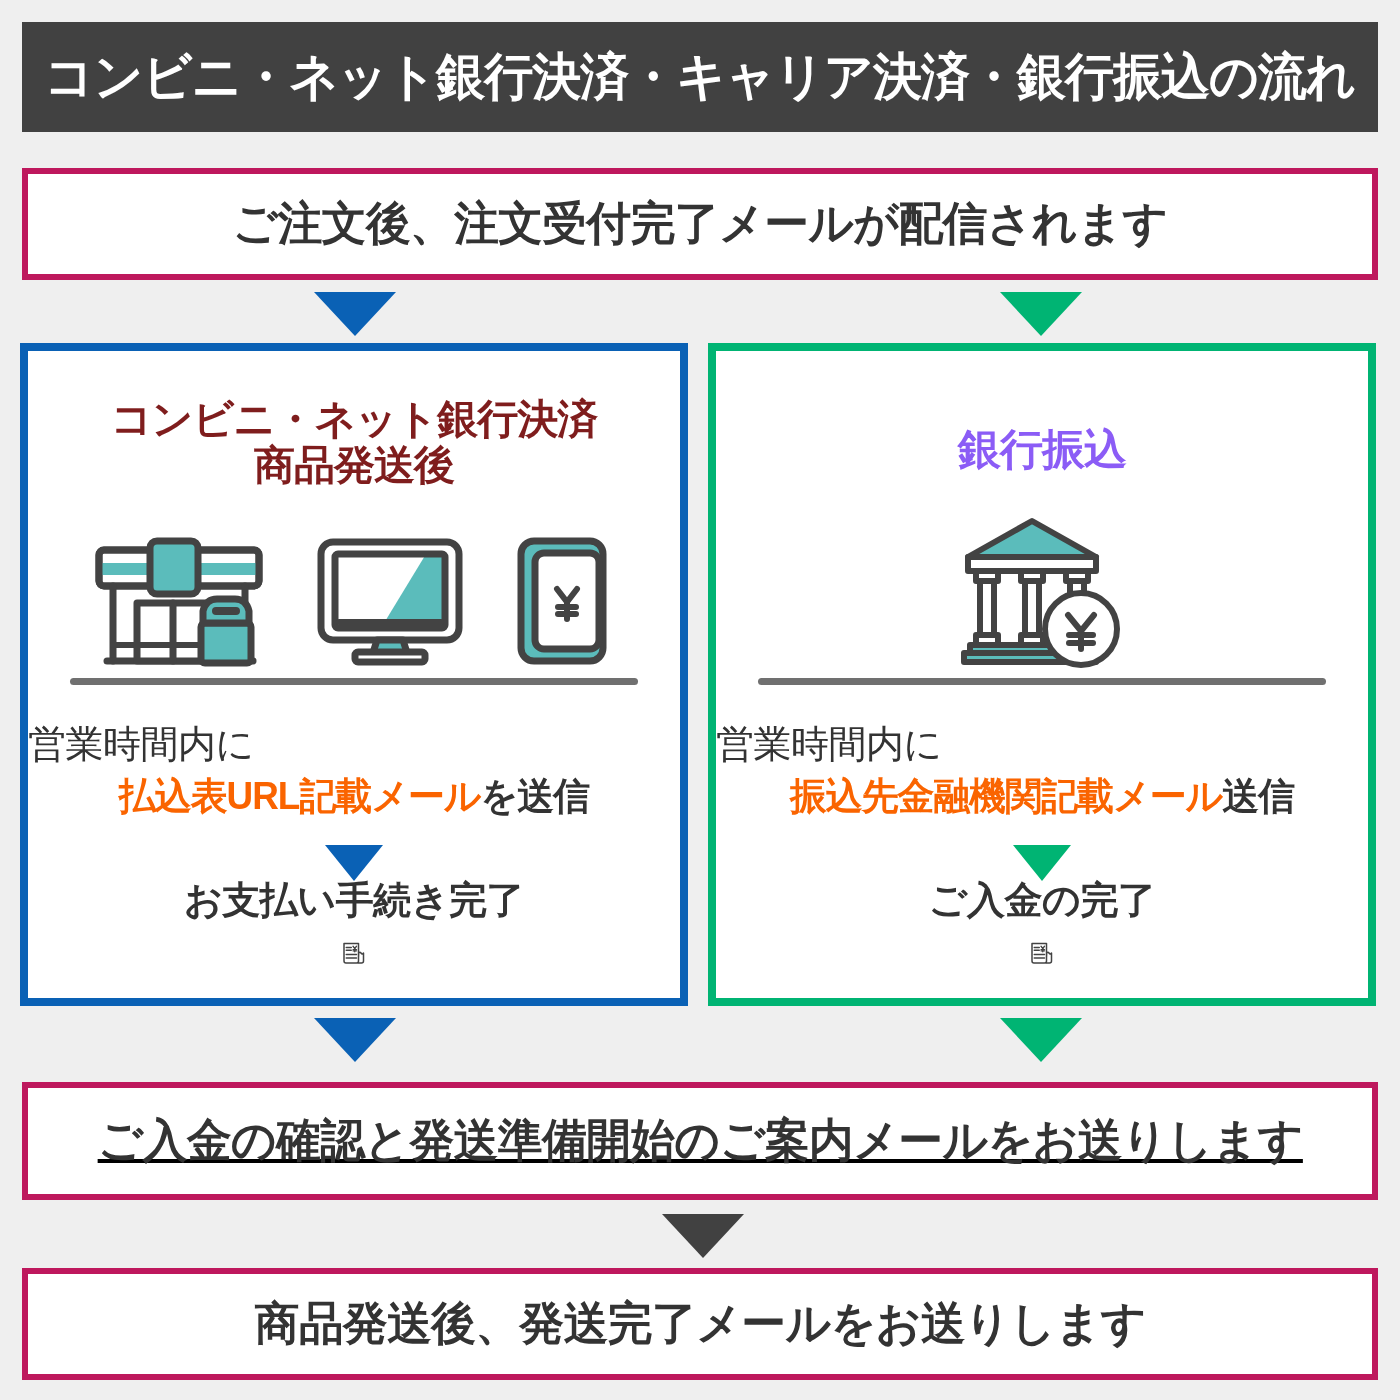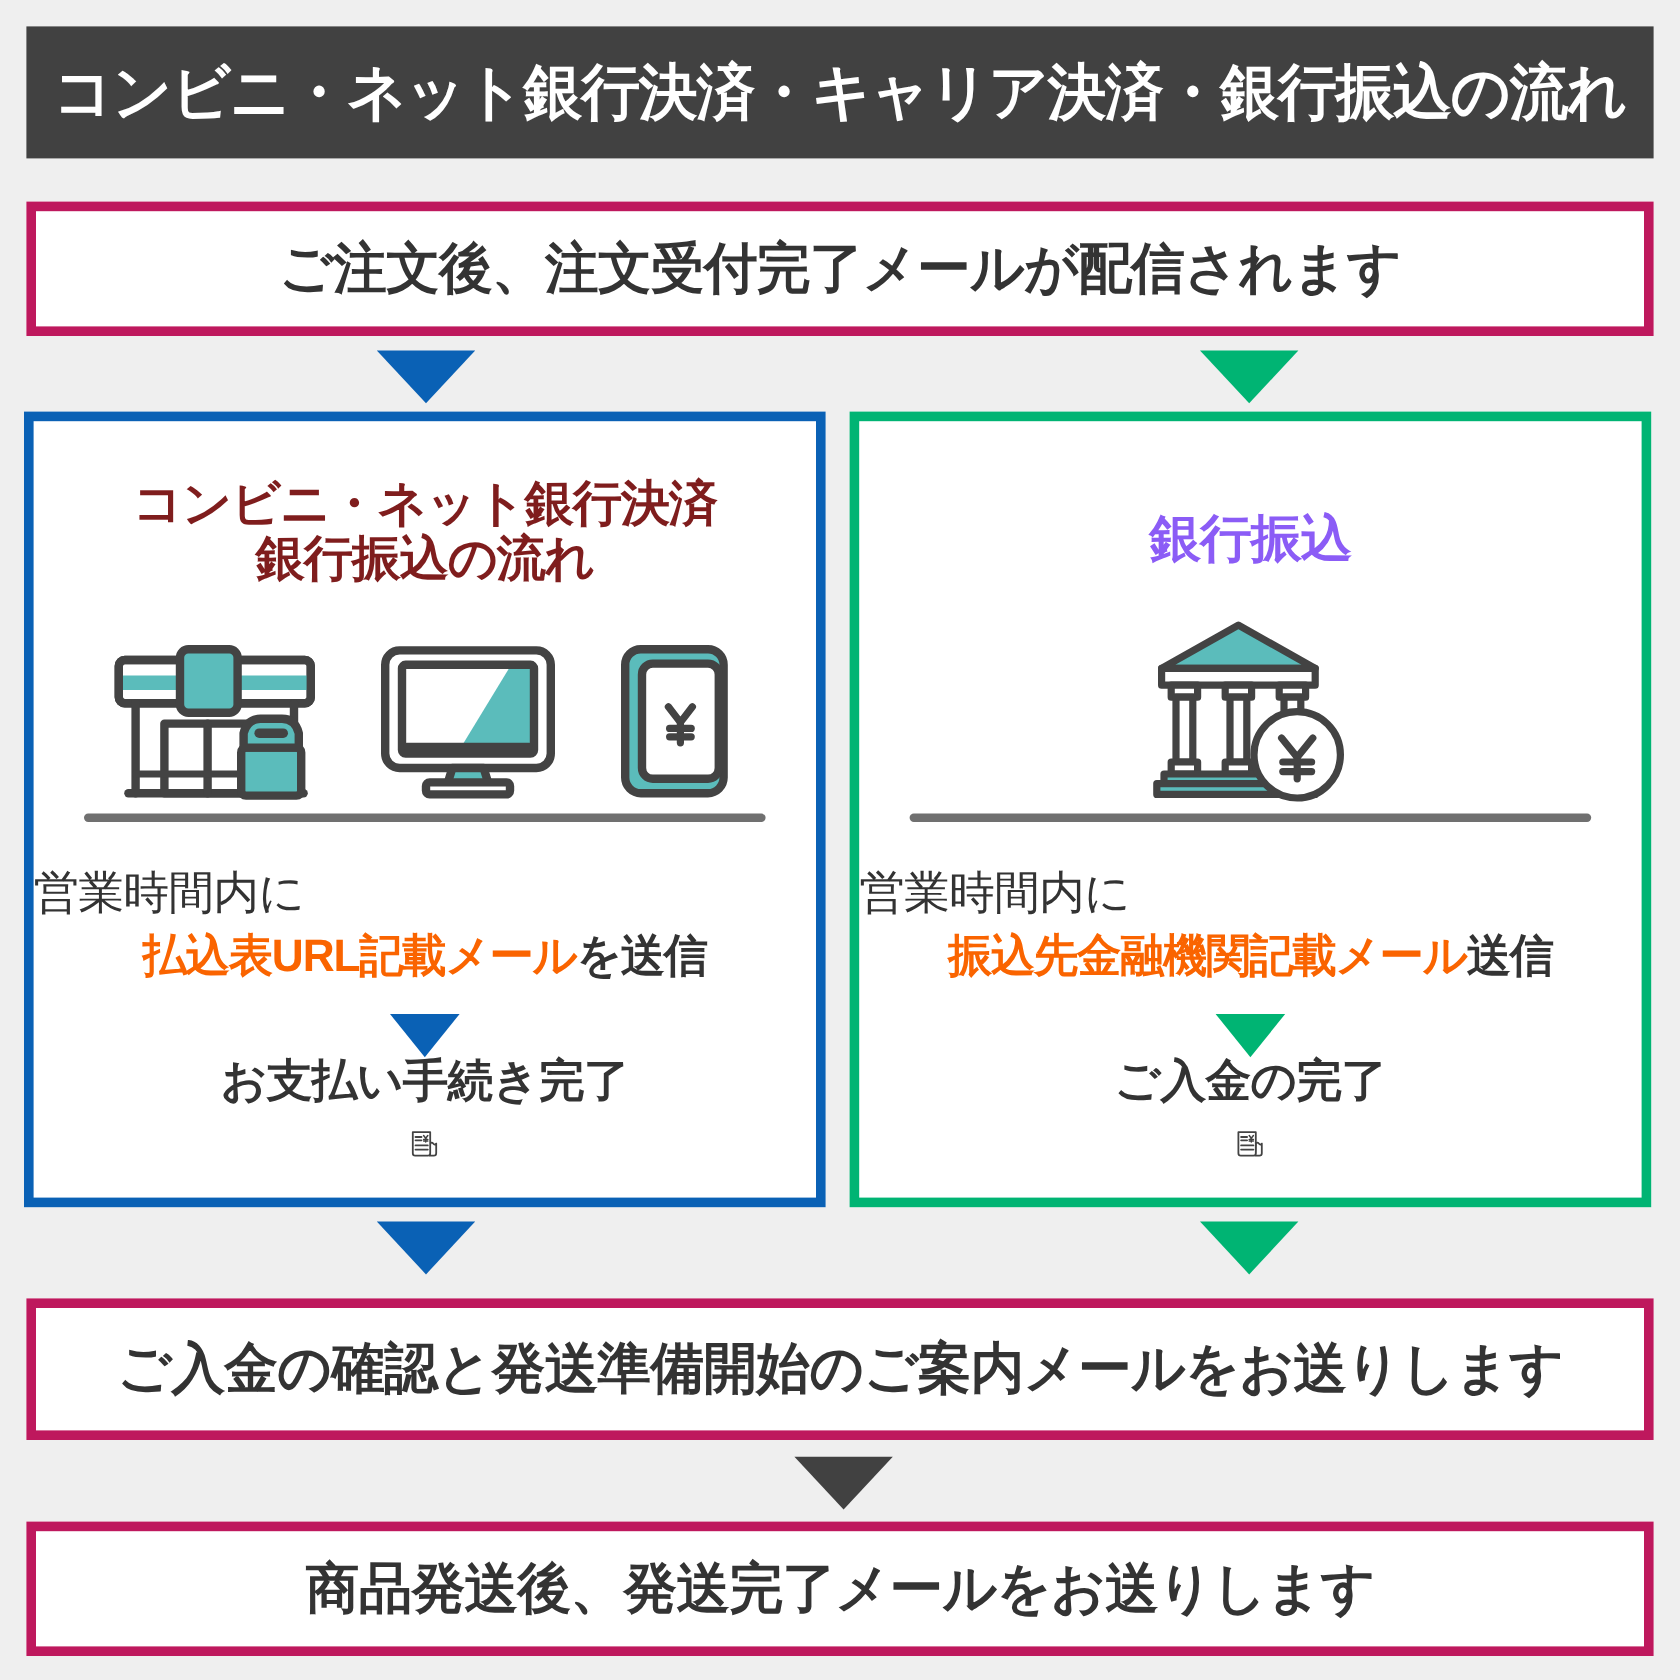--- a/index.html
+++ b/index.html
@@ -16,29 +16,29 @@
     position:absolute;left:22px;top:22px;width:1356px;height:110px;
     background:#414141;display:flex;align-items:center;justify-content:center;
   }
   .title-bar .t{
     color:#ffffff;font-size:51px;font-weight:bold;letter-spacing:-1px;
     white-space:nowrap;transform:scaleX(0.96);
   }
 
   
   .band{
-    position:absolute;background:#ffffff;border:8px solid #be185d;
+    position:absolute;background:#ffffff;border:6px solid #be185d;
     box-sizing:border-box;display:flex;align-items:center;justify-content:center;
   }
   .band .t{
     color:#333333;font-size:46px;font-weight:bold;white-space:nowrap;
     letter-spacing:-0.5px;transform:scaleX(0.97);
   }
   #band-order{left:22px;top:168px;width:1356px;height:112px;}
-  #band-confirm{left:22px;top:1082px;width:1356px;height:118px;}
+  #band-confirm{left:22px;top:1082px;width:1356px;height:118px;text-decoration:underline;}
   #band-ship{left:22px;top:1268px;width:1356px;height:112px;}
 
   
   .tri{position:absolute;width:0;height:0;border-style:solid;border-color:transparent;}
 
   .tri-blue-top{left:314px;top:292px;border-width:44px 41px 0 41px;border-top-color:#0a61b5;}
   .tri-green-top{left:1000px;top:292px;border-width:44px 41px 0 41px;border-top-color:#00b473;}
   .tri-blue-bot{left:314px;top:1018px;border-width:44px 41px 0 41px;border-top-color:#0a61b5;}
   .tri-green-bot{left:1000px;top:1018px;border-width:44px 41px 0 41px;border-top-color:#00b473;}
   .tri-dark-bot{left:662px;top:1214px;border-width:44px 41px 0 41px;border-top-color:#414141;}
@@ -112,21 +112,21 @@
     <div class="t">ご注文後、注文受付完了メールが配信されます</div>
   </div>
 
   <div class="tri tri-blue-top"></div>
   <div class="tri tri-green-top"></div>
 
   <div class="panel" id="panel-cvs">
 
     <div class="panel-head">
       <div>コンビニ・ネット銀行決済</div>
-      <div>銀行振込の流れ</div>
+      <div>商品発送後</div>
     </div>
 
     <div class="icon-row">
 
       <svg class="ic" width="172" height="132" viewBox="0 0 172 132">
         <g fill="none" stroke="#434343" stroke-width="7" stroke-linejoin="round" stroke-linecap="round">
           <rect x="6" y="15" width="160" height="36" rx="5" fill="#ffffff"></rect>
           <path d="M10 34 H162" stroke="#5bbcbb" stroke-width="12"></path>
           <rect x="6" y="15" width="160" height="36" rx="5" fill="none"></rect>
           <rect x="57" y="6" width="48" height="53" rx="7" fill="#5bbcbb"></rect>

